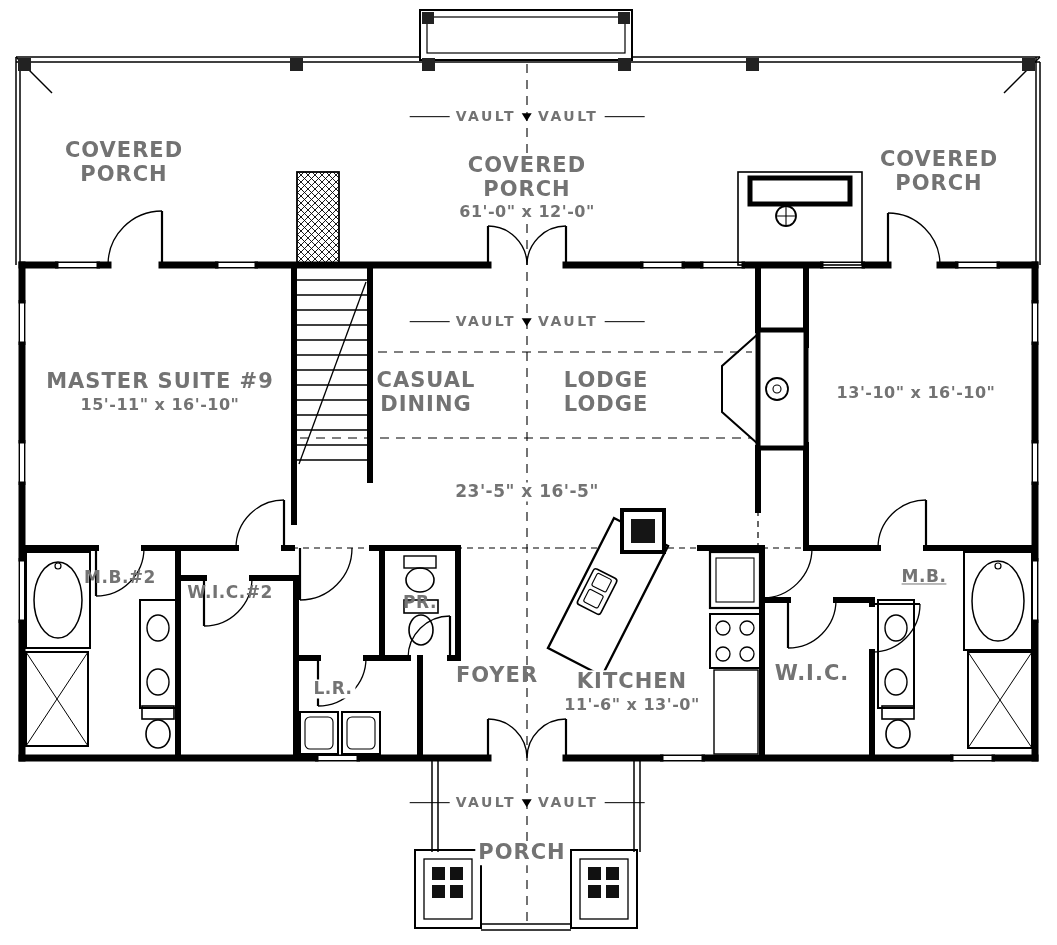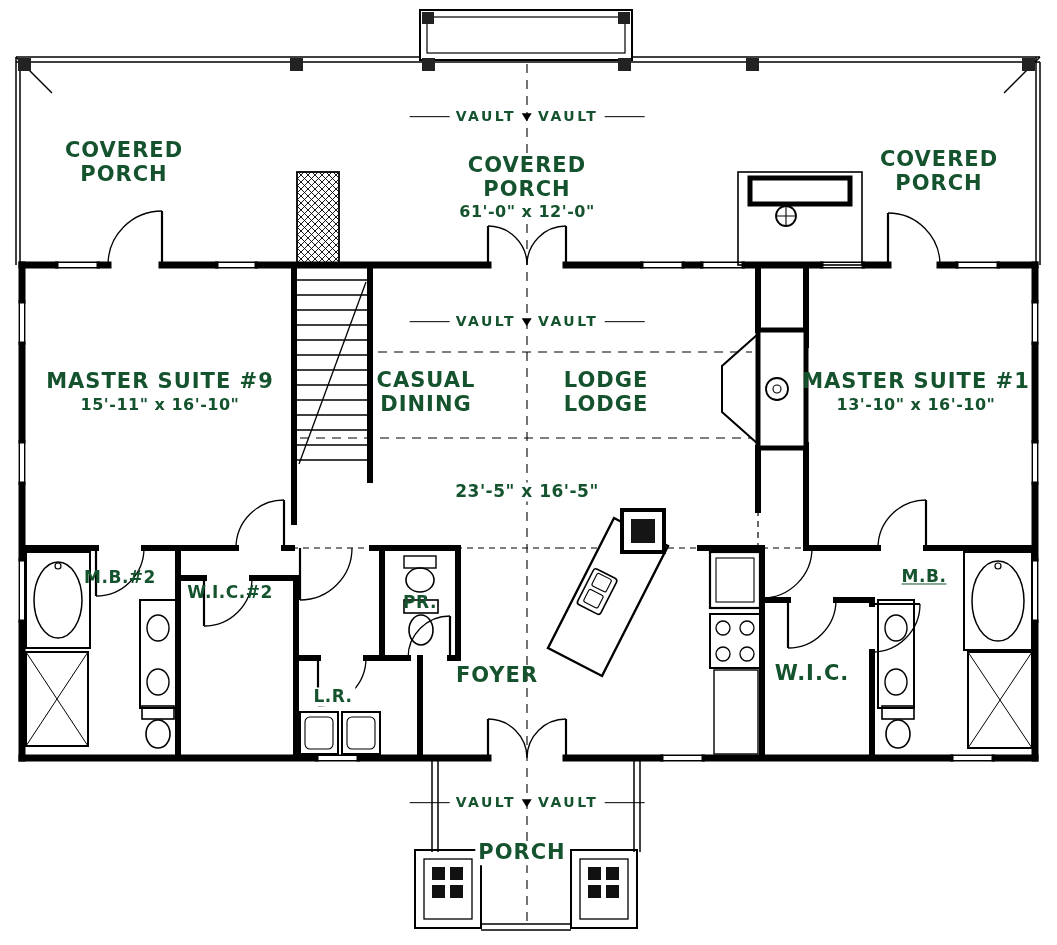--- a/index.html
+++ b/index.html
@@ -1,20 +1,20 @@
 <!DOCTYPE html>
 <html><head>
 <meta charset="utf-8">
 <style>
   html,body{margin:0;padding:0;background:#ffffff;}
   .sheet{position:relative;width:1057px;height:945px;background:#fff;overflow:hidden;
          font-family:"DejaVu Sans", sans-serif;color:#000;}
   .sheet svg{position:absolute;left:0;top:0;}
   .lbl{position:absolute;transform:translate(-50%,-50%);text-align:center;font-weight:700;
-       line-height:1.12;white-space:nowrap;color:#14532d;}
+       line-height:1.12;white-space:nowrap;color:#737373;}
   .big{font-size:21px;letter-spacing:1px;}
   .mid{font-size:17px;letter-spacing:.5px;}
   .sm{font-size:15px;letter-spacing:.5px;}
   .dims{font-size:16px;font-weight:700;letter-spacing:.5px;margin-top:2px;}
   .mask{background:#fff;padding:0 3px;}
   .vault{display:flex;align-items:center;gap:6px;font-size:14px;font-weight:700;letter-spacing:2.5px;}
   .vault .rule{display:inline-block;width:40px;height:0;border-top:1.7px solid #000;}
   .vault .mark{width:0;height:0;border-left:5px solid transparent;border-right:5px solid transparent;border-top:8px solid #000;}
 </style>
 </head>
@@ -305,38 +305,41 @@
   <div class="big">CASUAL</div>
   <div class="big">DINING</div>
 </div>
 
 <div class="lbl" style="left:606px;top:393px;">
   <div class="big">LODGE</div>
   <div class="big">LODGE</div>
 </div>
 
 <div class="lbl" style="left:916px;top:392px;">
-  <div class="big">MASTER SUITE #1</div>
   <div class="dims">13'-10" x 16'-10"</div>
 </div>
 
 <div class="lbl mid mask" style="left:527px;top:492px;">23'-5" x 16'-5"</div>
 
 <div class="lbl mid" style="left:120px;top:578px;">M.B.#2</div>
 
 <div class="lbl mid" style="left:230px;top:593px;">W.I.C.#2</div>
 
 <div class="lbl mid" style="left:420px;top:603px;">PR.</div>
 
 <div class="lbl mid" style="left:924px;top:577px;text-decoration:underline;">M.B.</div>
 
-<div class="lbl mid mask" style="left:333px;top:689px;margin-top:8px;">L.R.</div>
+<div class="lbl mid mask" style="left:333px;top:689px;">L.R.</div>
 
 <div class="lbl big" style="left:497px;top:676px;">FOYER</div>
 
+<div class="lbl mask" style="left:632px;top:692px;">
+  <div class="big">KITCHEN</div>
+  <div class="sm dims">11'-6" x 13'-0"</div>
+</div>
 
 <div class="lbl big" style="left:812px;top:674px;">W.I.C.</div>
 
 <div class="lbl vault" style="left:527px;top:803px;">
   <span class="rule"></span>
   <span>VAULT</span>
   <span class="mark"></span>
   <span>VAULT</span>
   <span class="rule"></span>
 </div>

